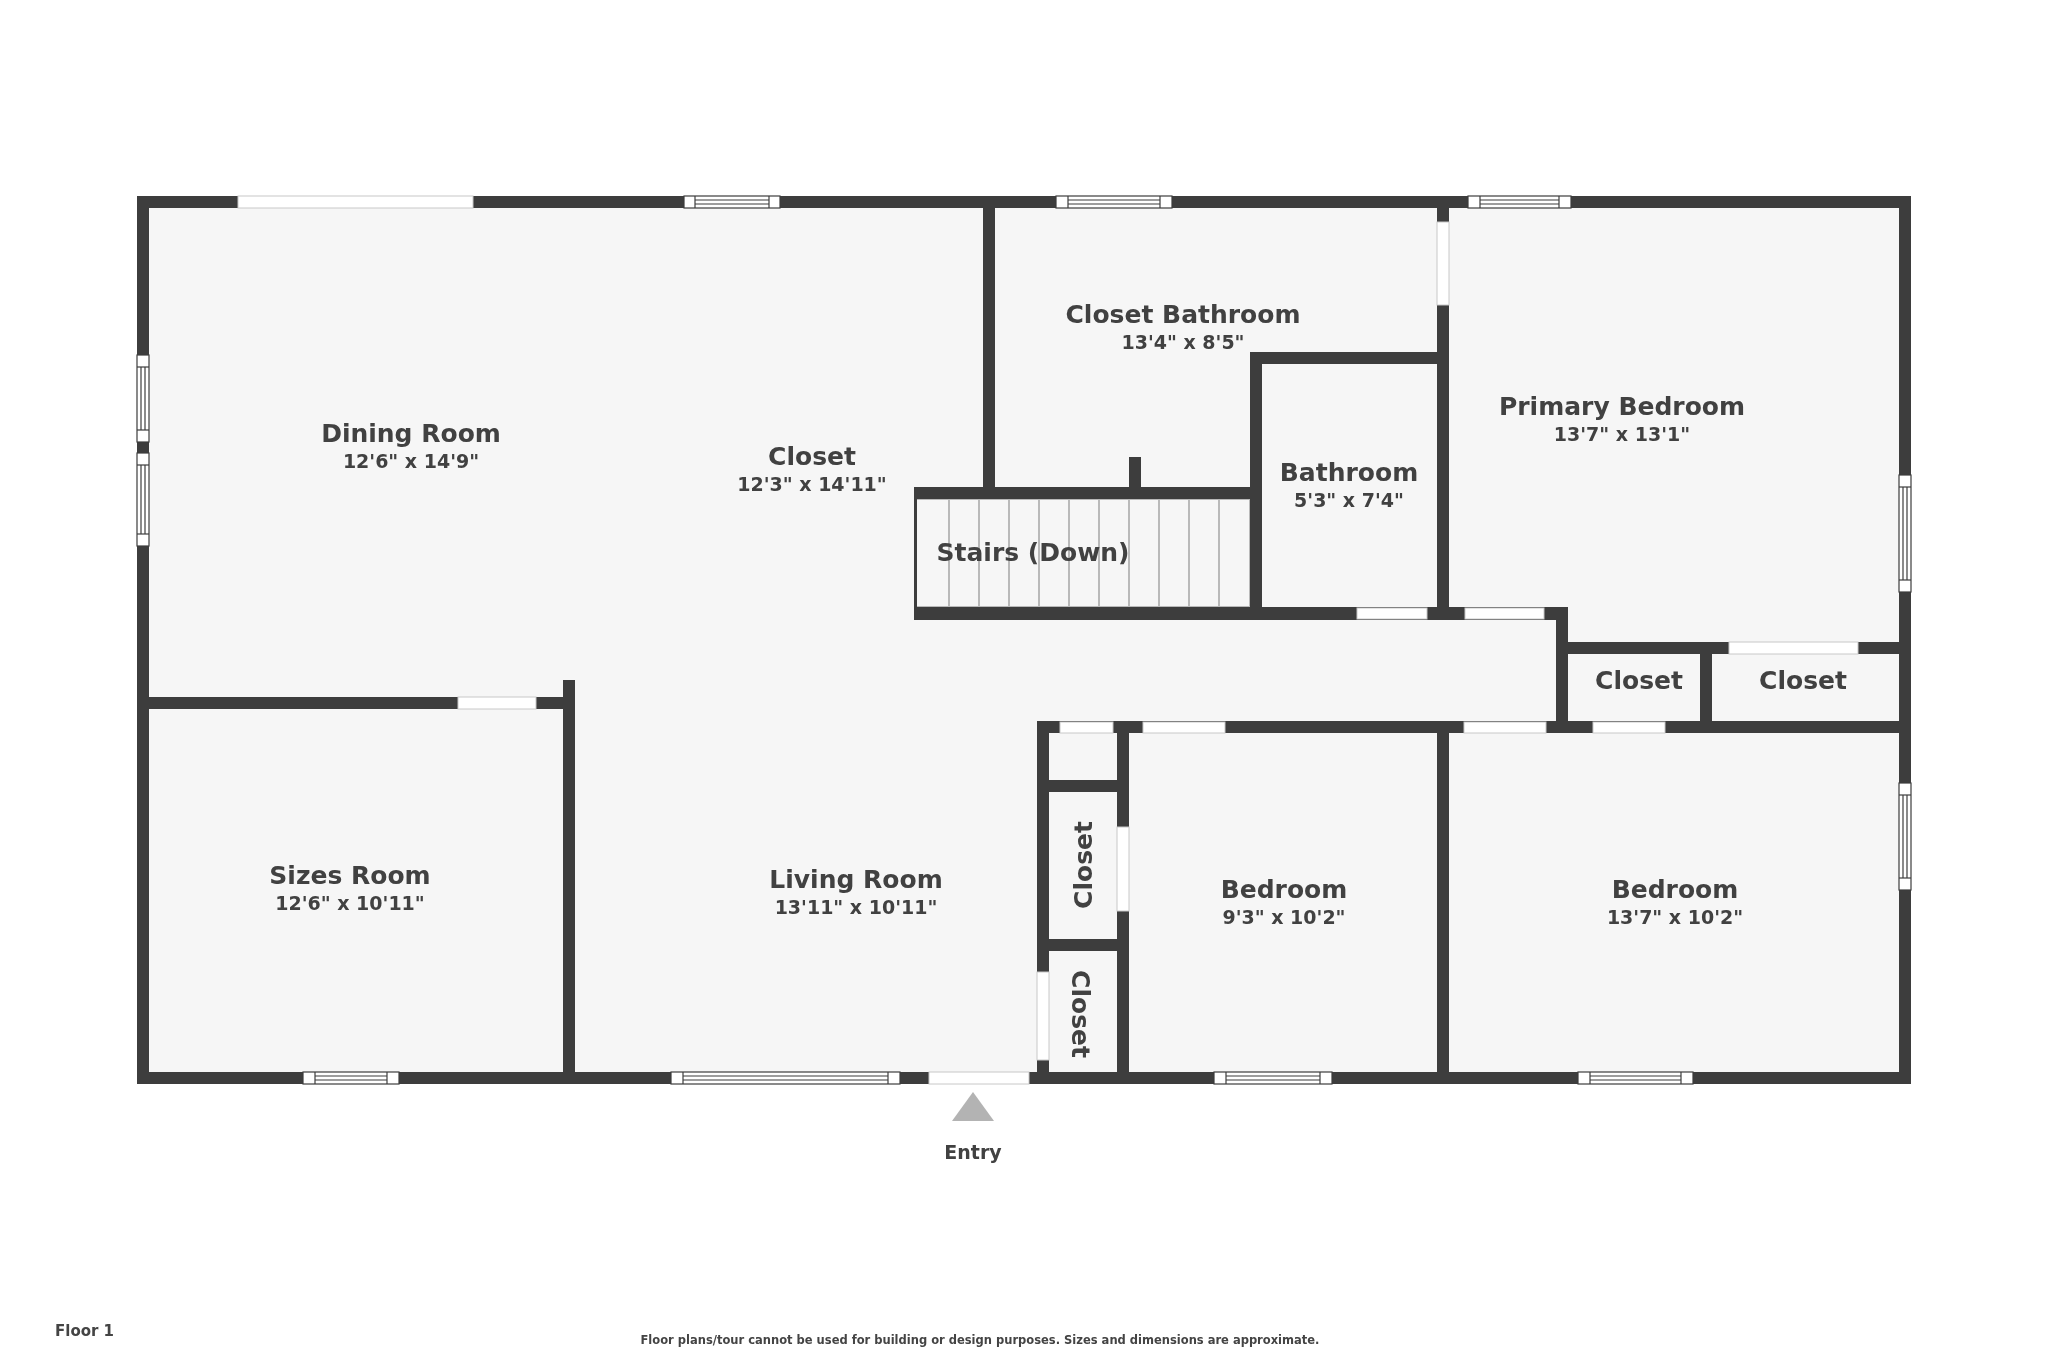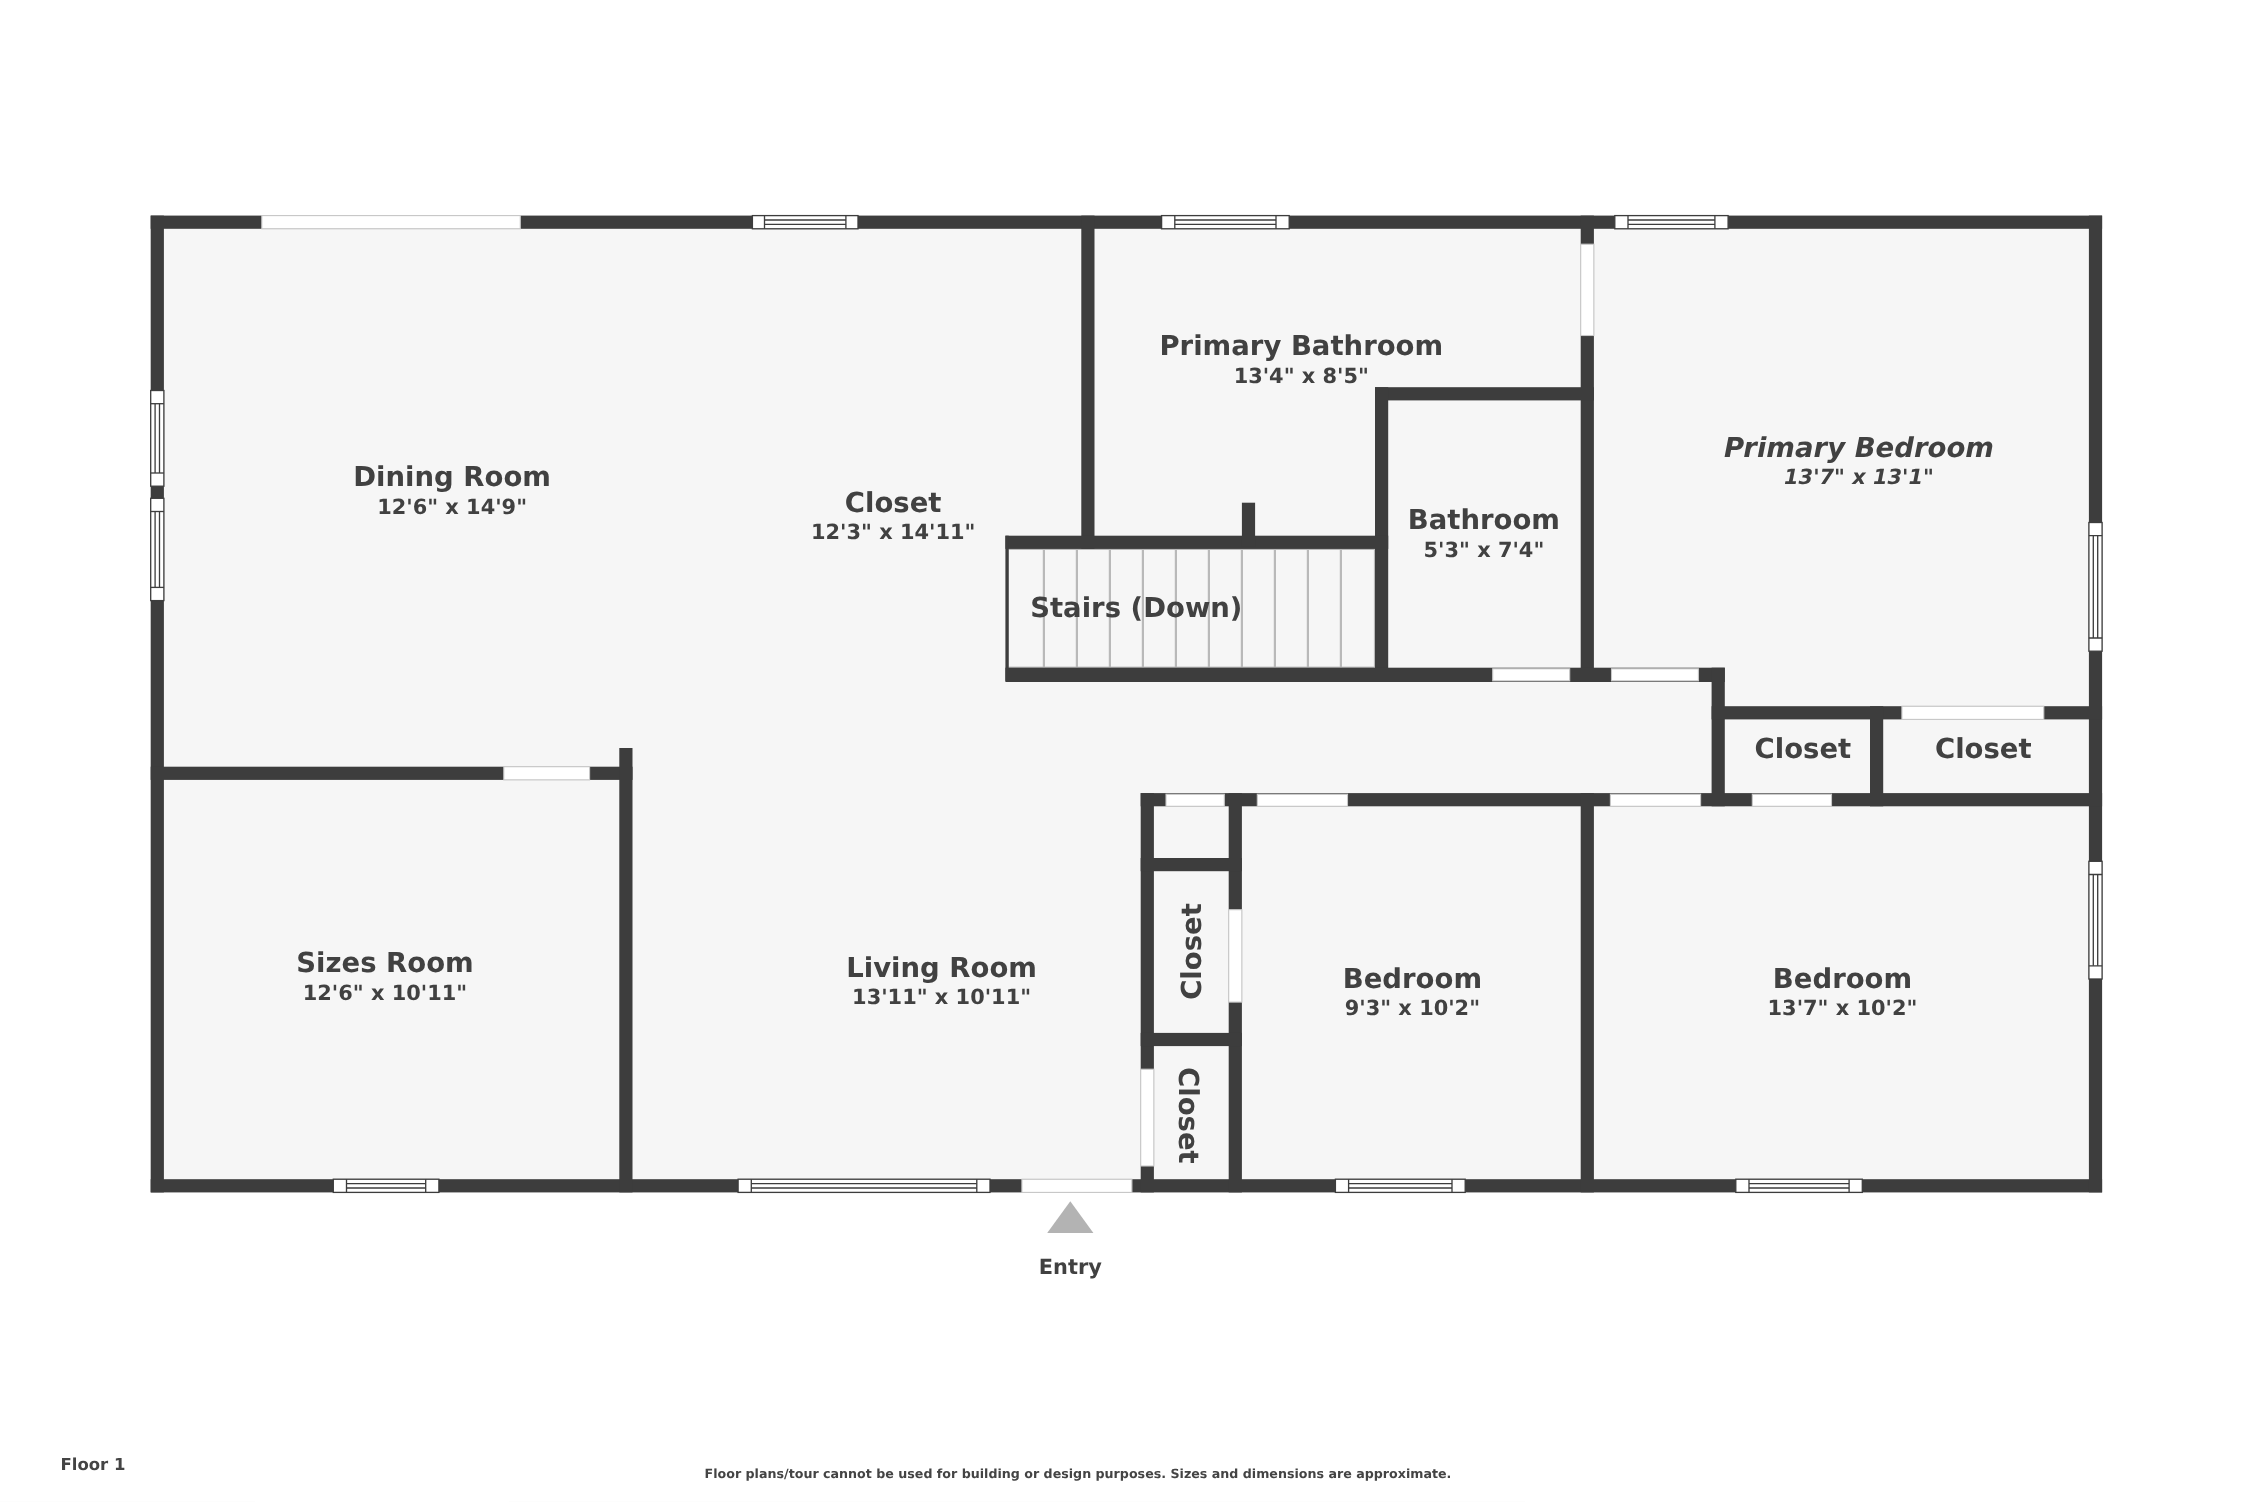--- a/index.html
+++ b/index.html
@@ -188,28 +188,28 @@
 
 <div class="room-label" style="left:375px; top:446px;margin-left:36px;">
   <span class="room-name">Dining Room</span>
   <span class="room-dims">12'6" x 14'9"</span>
 </div>
 <div class="room-label" style="left:812px; top:469px;">
   <span class="room-name">Closet</span>
   <span class="room-dims">12'3" x 14'11"</span>
 </div>
 <div class="room-label" style="left:1183px; top:327px;">
-  <span class="room-name">Primary Bathroom</span>
+  <span class="room-name">Closet Bathroom</span>
   <span class="room-dims">13'4" x 8'5"</span>
 </div>
 <div class="room-label" style="left:1349px; top:485px;">
   <span class="room-name">Bathroom</span>
   <span class="room-dims">5'3" x 7'4"</span>
 </div>
-<div class="room-label" style="left:1690px; top:419px;font-style:italic;">
+<div class="room-label" style="left:1622px; top:419px;">
   <span class="room-name">Primary Bedroom</span>
   <span class="room-dims">13'7" x 13'1"</span>
 </div>
 <div class="room-label" style="left:1033px; top:553px;">
   <span class="room-name">Stairs (Down)</span>
 </div>
 <div class="room-label" style="left:1639px; top:681px;">
   <span class="room-name">Closet</span>
 </div>
 <div class="room-label" style="left:1803px; top:681px;">

